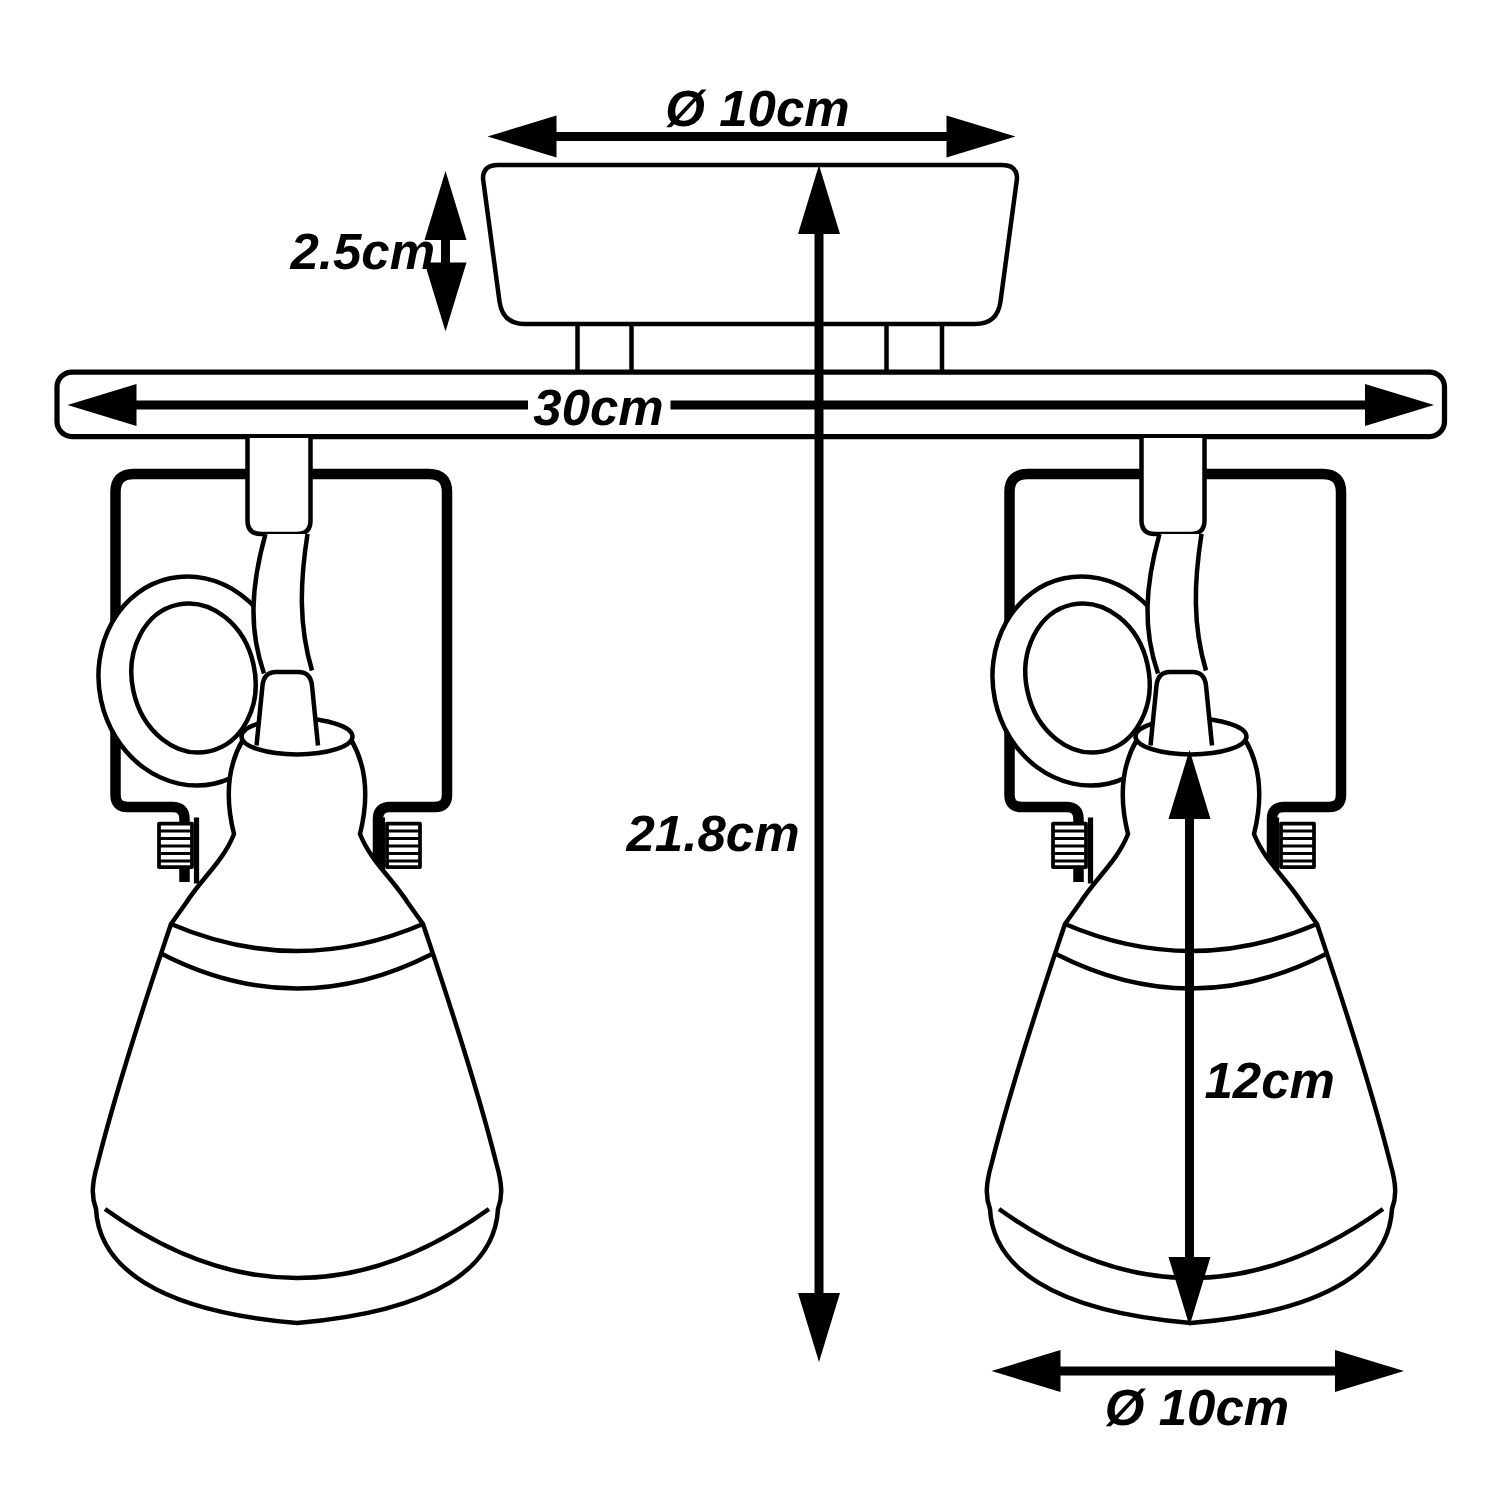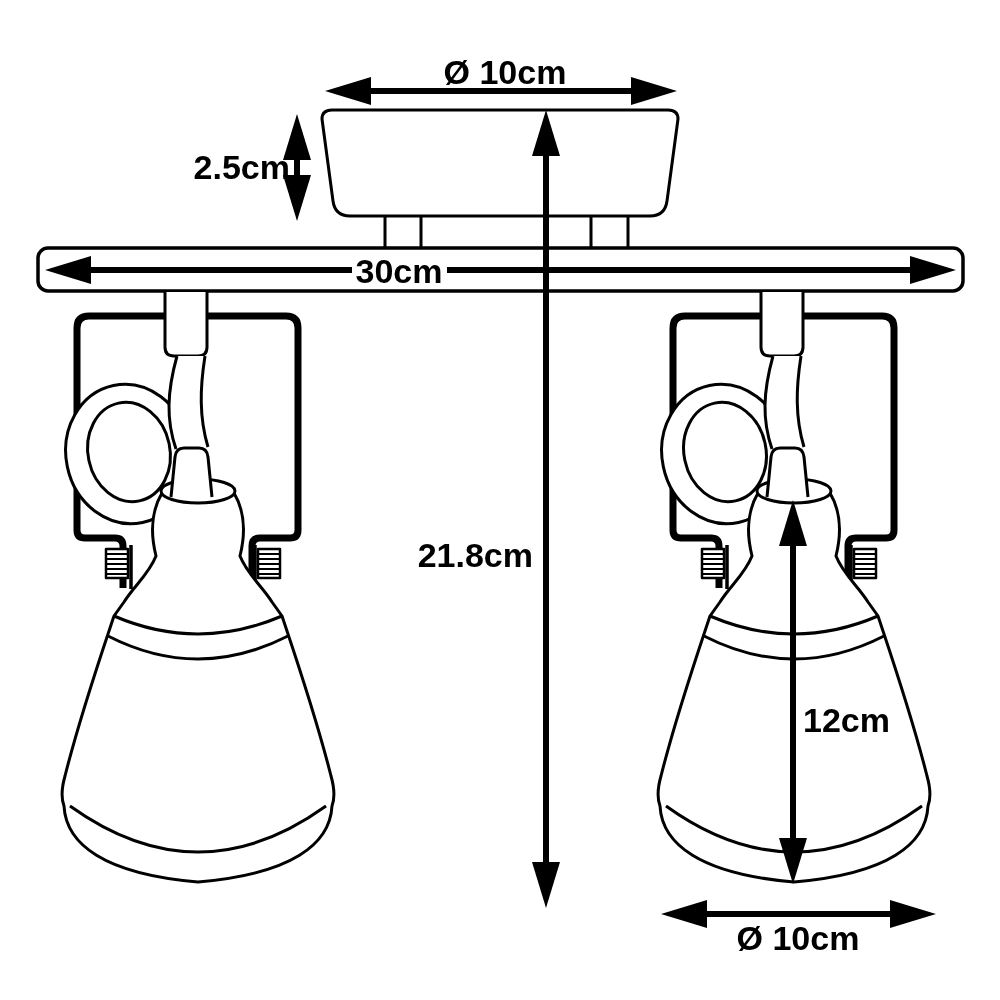--- a/index.html
+++ b/index.html
@@ -6,20 +6,21 @@
     margin: 0;
     padding: 0;
     background: #ffffff;
   }
   .stage {
     position: relative;
     width: 992px;
     height: 1000px;
     background: #ffffff;
     overflow: hidden;
+    font-style: italic;
   }
   svg {
     display: block;
   }
   .dim-label {
     font-family: "Liberation Sans", "DejaVu Sans", sans-serif;
     font-weight: bold;
     font-size: 34px;
     fill: #000000;
   }

